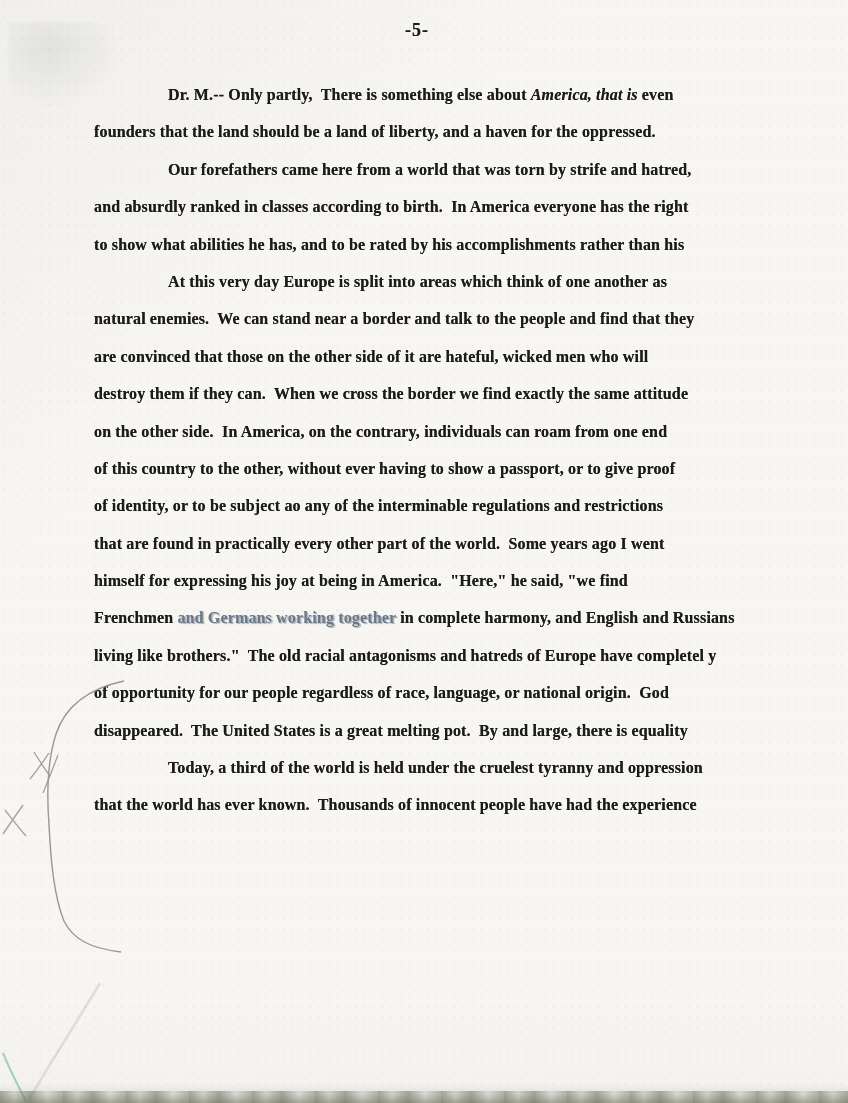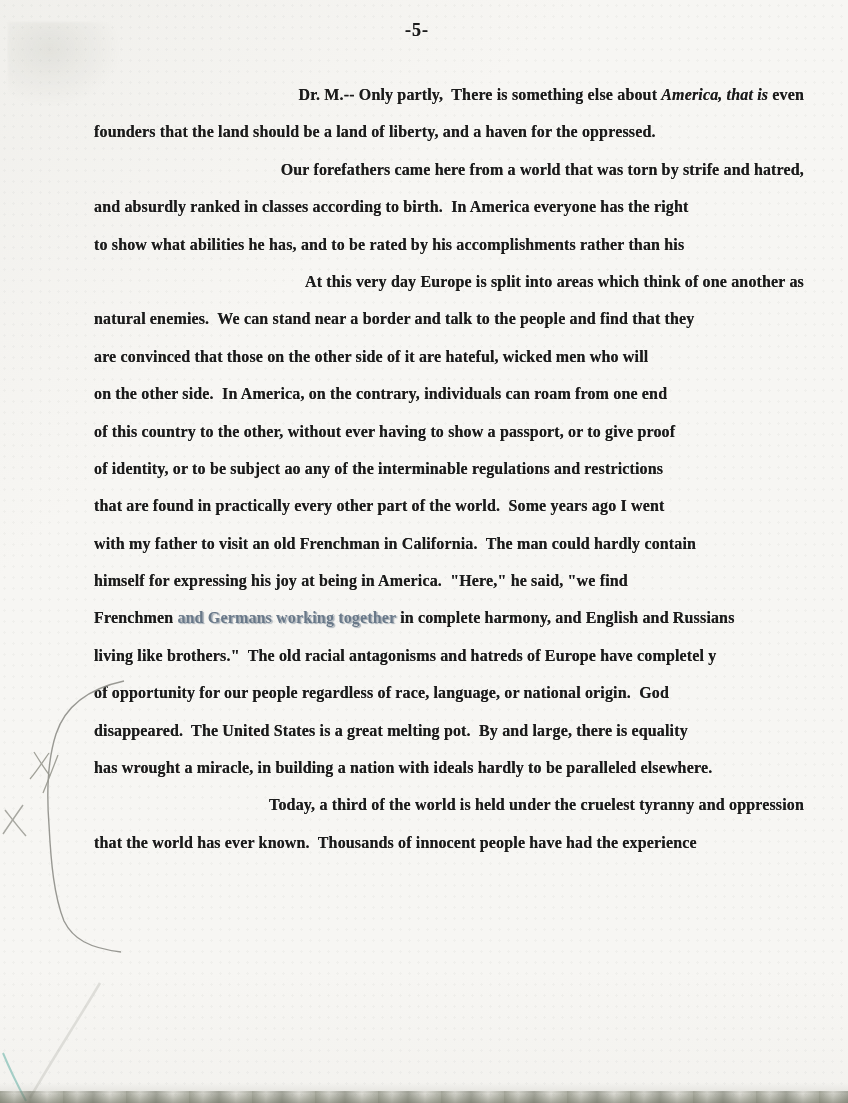--- a/index.html
+++ b/index.html
@@ -34,21 +34,21 @@
   .doc {
     position: absolute; left: 94px; top: 76px; width: 710px;
     font-size: 16px; font-weight: bold; color: #1b1b1b;
     letter-spacing: 0.15px;
     text-shadow: 0 0 0.5px rgba(25,25,25,0.75);
   }
   .doc .line {
     white-space: pre;
     height: 37.4px; line-height: 37.4px;
   }
-  .doc .line.indent { padding-left: 74px; text-align: right; }
+  .doc .line.indent { padding-left: 74px; }
   .doc .italic { font-style: italic; }
   .doc .faded {
     color: #5d6e80;
     opacity: 0.92;
     text-shadow: 1.5px 0.5px 1px rgba(93,110,128,0.55);
   }
   svg.marks { position: absolute; left: 0; top: 0; pointer-events: none; }
   .bottom-edge {
     position: absolute; left: 0; bottom: 0; width: 848px; height: 12px;
     background:
@@ -73,31 +73,30 @@
 
   <div class="doc">
       <div class="line indent"><span>Dr. M.-- Only partly,  There is something else about </span><span class="italic">America, that is</span><span> even</span></div>
       <div class="line">founders that the land should be a land of liberty, and a haven for the oppressed.</div>
       <div class="line indent">Our forefathers came here from a world that was torn by strife and hatred,</div>
       <div class="line">and absurdly ranked in classes according to birth.  In America everyone has the right</div>
       <div class="line">to show what abilities he has, and to be rated by his accomplishments rather than his</div>
       <div class="line indent">At this very day Europe is split into areas which think of one another as</div>
       <div class="line">natural enemies.  We can stand near a border and talk to the people and find that they</div>
       <div class="line">are convinced that those on the other side of it are hateful, wicked men who will</div>
+      <div class="line">destroy them if they can.  When we cross the border we find exactly the same attitude</div>
       <div class="line">on the other side.  In America, on the contrary, individuals can roam from one end</div>
       <div class="line">of this country to the other, without ever having to show a passport, or to give proof</div>
       <div class="line">of identity, or to be subject ao any of the interminable regulations and restrictions</div>
       <div class="line">that are found in practically every other part of the world.  Some years ago I went</div>
-      <div class="line">with my father to visit an old Frenchman in California.  The man could hardly contain</div>
       <div class="line">himself for expressing his joy at being in America.  "Here," he said, "we find</div>
       <div class="line"><span>Frenchmen </span><span class="faded">and Germans working together</span><span> in complete harmony, and English and Russians</span></div>
       <div class="line">living like brothers."  The old racial antagonisms and hatreds of Europe have completel y</div>
       <div class="line">of opportunity for our people regardless of race, language, or national origin.  God</div>
       <div class="line">disappeared.  The United States is a great melting pot.  By and large, there is equality</div>
-      <div class="line">has wrought a miracle, in building a nation with ideals hardly to be paralleled elsewhere.</div>
       <div class="line indent">Today, a third of the world is held under the cruelest tyranny and oppression</div>
       <div class="line">that the world has ever known.  Thousands of innocent people have had the experience</div>
     </div>
 
   <svg class="marks" width="848" height="1103" viewBox="0 0 848 1103">
 
     <path d="M 124 681 C 96 687, 67 701, 56 734 C 47 762, 47 799, 49 825
              C 51 863, 54 896, 64 921 C 73 939, 89 948, 121 952" fill="none" stroke="#8e8e88" stroke-width="1.4" opacity="0.9"></path>
 
     <g stroke="#98988f" stroke-width="1.3" fill="none" opacity="0.9">

